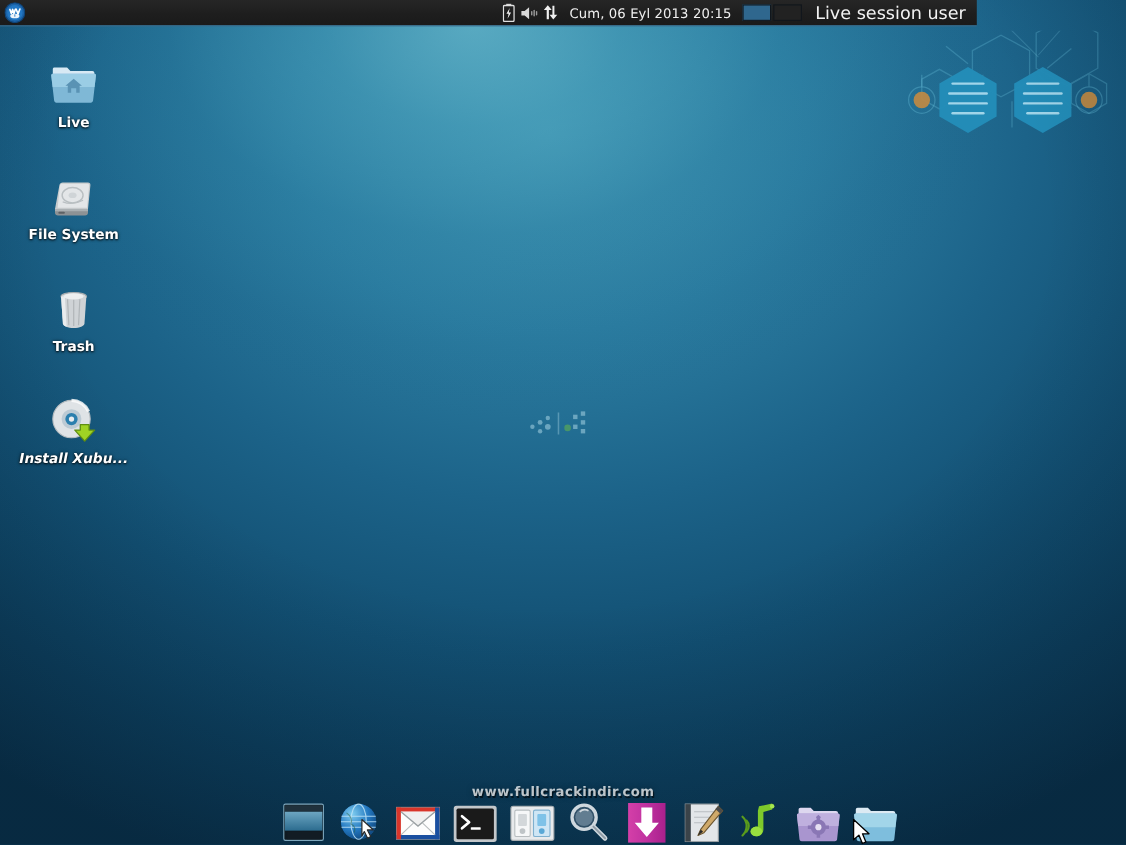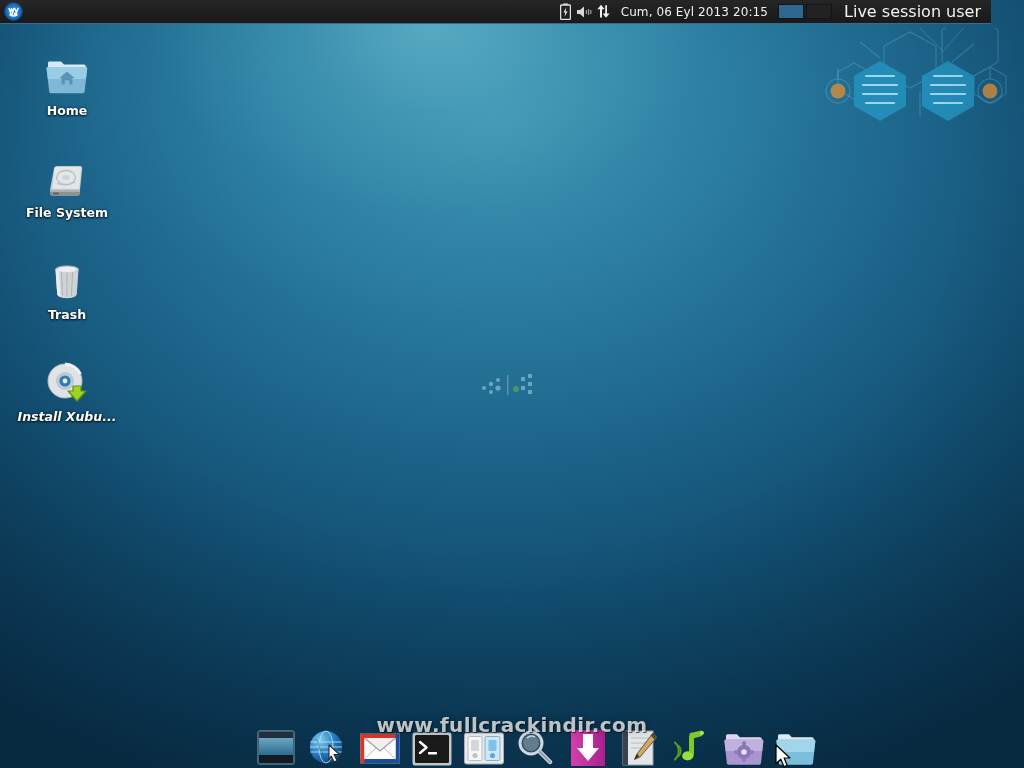--- a/index.html
+++ b/index.html
@@ -33,21 +33,21 @@
     pointer-events:none;
   }
 
   
   #wall-deco{ position:absolute; right:0; top:28px; width:200px; height:120px; opacity:.95; }
   
   #wall-logo{ position:absolute; left:480px; top:371px; width:64px; height:28px; opacity:.62; }
 
   
   #panel-top{
-    position:absolute; left:0; top:0; width:991px; height:24px;
+    position:absolute; left:0; top:0; width:888px; height:24px;
     background:linear-gradient(#262626,#1e1e1e 55%,#1a1a1a);
     border-bottom:1px solid #3a6b8c;
     display:flex; align-items:center; color:#e6e6e6; font-size:12px;
     z-index:30;
   }
   #whisker{
     width:24px; height:24px; display:flex; align-items:center; justify-content:center;
     margin-left:1px; cursor:pointer;
   }
   .panel-spacer{ flex:1 1 auto; }
@@ -80,21 +80,21 @@
     display:flex; align-items:center; gap:4px; z-index:20;
   }
   .dock-item{
     width:48px; height:46px; display:flex; align-items:flex-end; justify-content:center;
     cursor:pointer;
   }
 
   
   #watermark{
     position:absolute; left:0; top:713px; width:1024px; text-align:center;
-    font-size:20px; font-weight:bold; letter-spacing:.4px;
+    font-size:12px; font-weight:bold; letter-spacing:.4px;
     color:rgba(255,255,255,.74);
     text-shadow:1px 1px 0 rgba(0,0,0,.55), 0 0 6px rgba(0,0,0,.35);
     z-index:25; pointer-events:none;
   }
 
   #cursor{ position:absolute; left:775px; top:744px; z-index:40; pointer-events:none; }
 </style>
 </head>
 <body>
 
@@ -211,21 +211,21 @@
 
   <div class="dicon" style="left:9px; top:50px;">
     <div class="glyph">
       <svg width="44" height="40" viewBox="0 0 44 40" xmlns="http://www.w3.org/2000/svg">
         <path d="M3 8 L3 5 C3 4 3.6 3.4 4.6 3.4 L16 3.4 L19 6.6 L39 6.6 C40 6.6 40.8 7.4 40.8 8.4 L40.8 10 L3 10 Z" fill="#d7e9f4"></path>
         <path d="M3 9 L40.8 9 C41.8 9 42.4 9.8 42.2 10.8 L39.6 33.4 C39.5 34.5 38.6 35.3 37.5 35.3 L6.3 35.3 C5.2 35.3 4.3 34.5 4.2 33.4 L1.6 10.8 C1.5 9.8 2.1 9 3 9 Z" fill="#7fb8d6"></path>
         <path d="M3 9 L40.8 9 C41.8 9 42.4 9.8 42.2 10.8 L41 21 L2.8 21 L1.6 10.8 C1.5 9.8 2.1 9 3 9 Z" fill="#9fd0e7" opacity="0.85"></path>
         <path d="M22 13.5 L29.5 20 L27.4 20 L27.4 26.4 L24.3 26.4 L24.3 22.2 L19.7 22.2 L19.7 26.4 L16.6 26.4 L16.6 20 L14.5 20 Z" fill="#5a93b4"></path>
       </svg>
     </div>
-    <div class="lbl">Home</div>
+    <div class="lbl">Live</div>
   </div>
 
   <div class="dicon" style="left:9px; top:152px;">
     <div class="glyph">
       <svg width="46" height="38" viewBox="0 0 46 38" xmlns="http://www.w3.org/2000/svg">
         <path d="M6 28 L10 6.5 C10.3 5 11.5 4 13 4 L36 4 C37.4 4 38.4 5 38.2 6.4 L36 28 Z" fill="#c7cbcd"></path>
         <path d="M6 28 L36 28 L36 31.5 C36 33 34.8 34 33.3 34 L8.7 34 C7.2 34 6 33 6 31.5 Z" fill="#8d9295"></path>
         <path d="M6 28 L36 28 L36 30 L6 30 Z" fill="#aab0b3"></path>
         <path d="M10.5 6.6 C10.7 5.6 11.6 5 12.6 5 L35.4 5 C36.4 5 37.1 5.7 37 6.7 L35.2 26.8 L8.4 26.8 Z" fill="#e3e6e8"></path>
         <ellipse cx="22" cy="15.5" rx="9.5" ry="7" fill="none" stroke="#b9bfc2" stroke-width="1.3"></ellipse>

